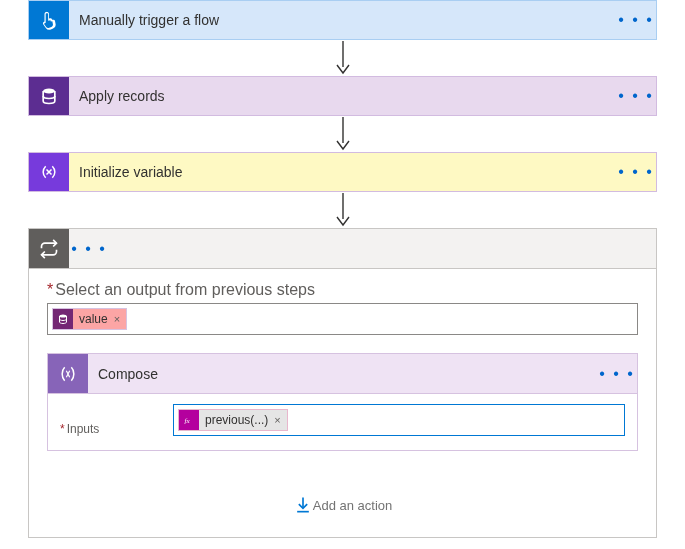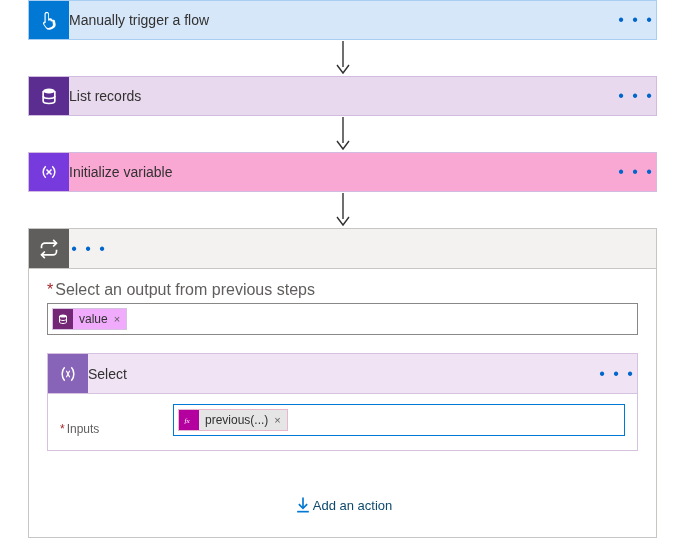--- a/index.html
+++ b/index.html
@@ -24,21 +24,21 @@
   }
   .step-card.trigger {
     background: #d6e7fa;
     border-color: #a9cef2;
   }
   .step-card.action {
     background: #e8d9ee;
     border-color: #d2bbe0;
   }
   .step-card.action2 {
-    background: #f9a8d4;
+    background: #fef9c3;
     border-color: #d2bbe0;
   }
   .step-card.loop {
     background: #f3f2f1;
     border-color: #c8c6c4;
   }
   .step-card.compose {
     background: #efe3f4;
     border-color: #d6c2e0;
   }
@@ -51,21 +51,21 @@
     flex-shrink: 0;
   }
   .step-icon.blue { background:#0078d4; }
   .step-icon.purple { background:#5c2d91; }
   .step-icon.purple2 { background:#773adc; }
   .step-icon.gray { background:#605e5c; }
   .step-icon.violet { background:#8764b8; }
   .step-icon svg { width:20px; height:20px; }
   .step-title {
     flex: 1;
-    padding: 0 0;
+    padding: 0 10px;
     font-size: 14px;
     color: #323130;
   }
   .step-menu {
     width: 40px;
     text-align: center;
     color: #0066cc;
     font-size: 16px;
     letter-spacing: 2px;
     cursor: pointer;
@@ -95,21 +95,21 @@
     padding: 4px;
     background: #fff;
     display: flex;
     align-items: center;
     min-height: 30px;
   }
   .token {
     display: inline-flex;
     align-items: center;
     border: 1px solid #d6c2e0;
-    background: #f0abfc;
+    background: #fca5a5;
     font-size: 12px;
     height: 22px;
     padding-right: 6px;
   }
   .token.fx {
     background: #e5e5e5;
     border-color: #e8b7cd;
   }
   .token-icon {
     width: 20px;
@@ -152,21 +152,21 @@
     min-height: 30px;
     display:flex;
     align-items:center;
     background:#fff;
   }
   .add-action {
     display:flex;
     justify-content:center;
     align-items:center;
     gap:0;
-    color:#0c4a6e;
+    color:#737373;
     font-size:13px;
     margin-top: 44px;
     cursor:pointer;
   }
   .add-action svg { width:20px; height:20px; }
 </style>
 </head>
 <body>
 
 <div class="canvas">
@@ -189,21 +189,21 @@
   </div>
 
   <div class="step-card action">
     <div class="step-icon purple">
       <svg viewBox="0 0 24 24" fill="white">
           <ellipse cx="12" cy="6" rx="7" ry="3"></ellipse>
           <path d="M5 6v6c0 1.7 3.1 3 7 3s7-1.3 7-3V6" fill="none" stroke="white" stroke-width="2"></path>
           <path d="M5 12v6c0 1.7 3.1 3 7 3s7-1.3 7-3v-6" fill="none" stroke="white" stroke-width="2"></path>
         </svg>
     </div>
-    <div class="step-title">List records</div>
+    <div class="step-title">Apply records</div>
     <div class="step-menu">• • •</div>
   </div>
 
   <div class="arrow-wrap">
     <svg width="16" height="34" viewBox="0 0 16 34">
         <line x1="8" y1="0" x2="8" y2="26" stroke="#323130" stroke-width="1.4"></line>
         <polyline points="2,24 8,32 14,24" fill="none" stroke="#323130" stroke-width="1.4"></polyline>
       </svg>
   </div>
 
@@ -257,21 +257,21 @@
 
       <div class="inner-card-wrap">
         <div class="step-card compose" style="border:none;border-bottom:1px solid #d6c2e0;">
           <div class="step-icon violet">
             <svg viewBox="0 0 24 24" fill="none" stroke="white" stroke-width="1.8">
                 <path d="M8 4c-2 2-3 5-3 8s1 6 3 8"></path>
                 <path d="M16 4c2 2 3 5 3 8s-1 6-3 8"></path>
                 <path d="M10 8l4 8M14 8l-4 8" stroke-width="1.4"></path>
               </svg>
           </div>
-          <div class="step-title">Select</div>
+          <div class="step-title">Compose</div>
           <div class="step-menu">• • •</div>
         </div>
         <div class="inner-body">
           <div class="inputs-label"><span class="req">*</span><span>Inputs</span></div>
           <div class="inputs-field">
             <span class="token fx">
               <span class="token-icon fx">
                 <svg viewBox="0 0 24 24" fill="white">
                     <text x="3" y="17" font-size="14" font-style="italic" font-family="serif" fill="white">fx</text>
                   </svg>

